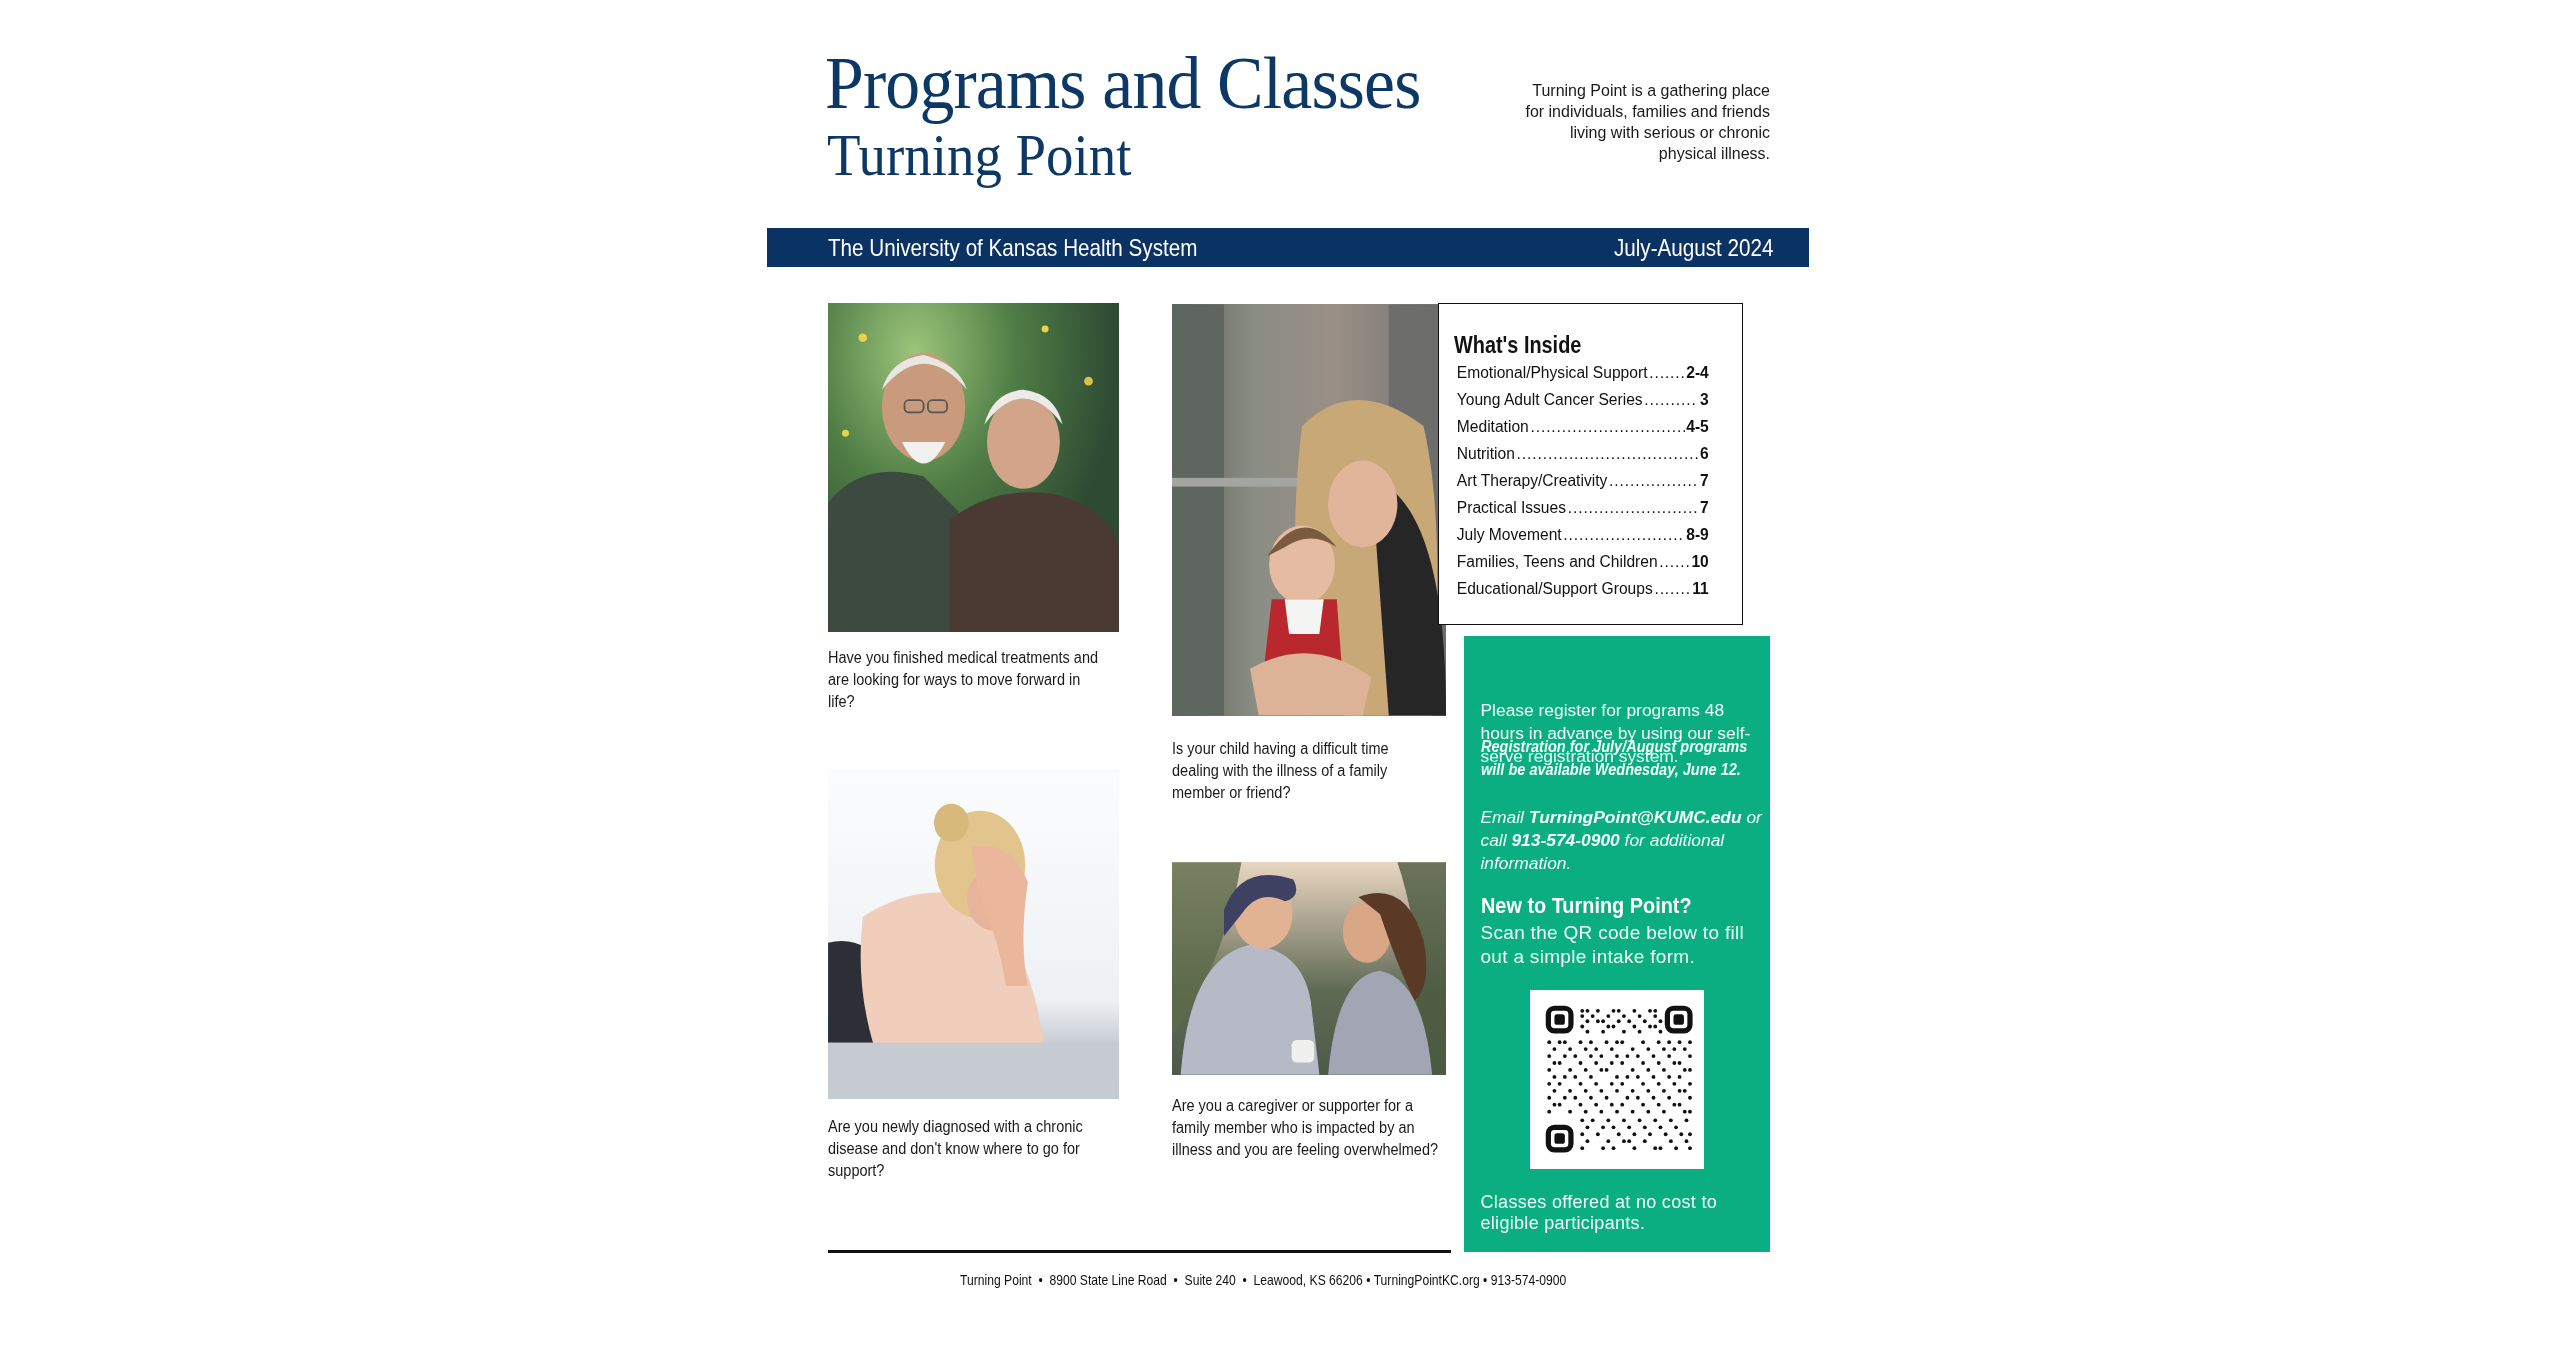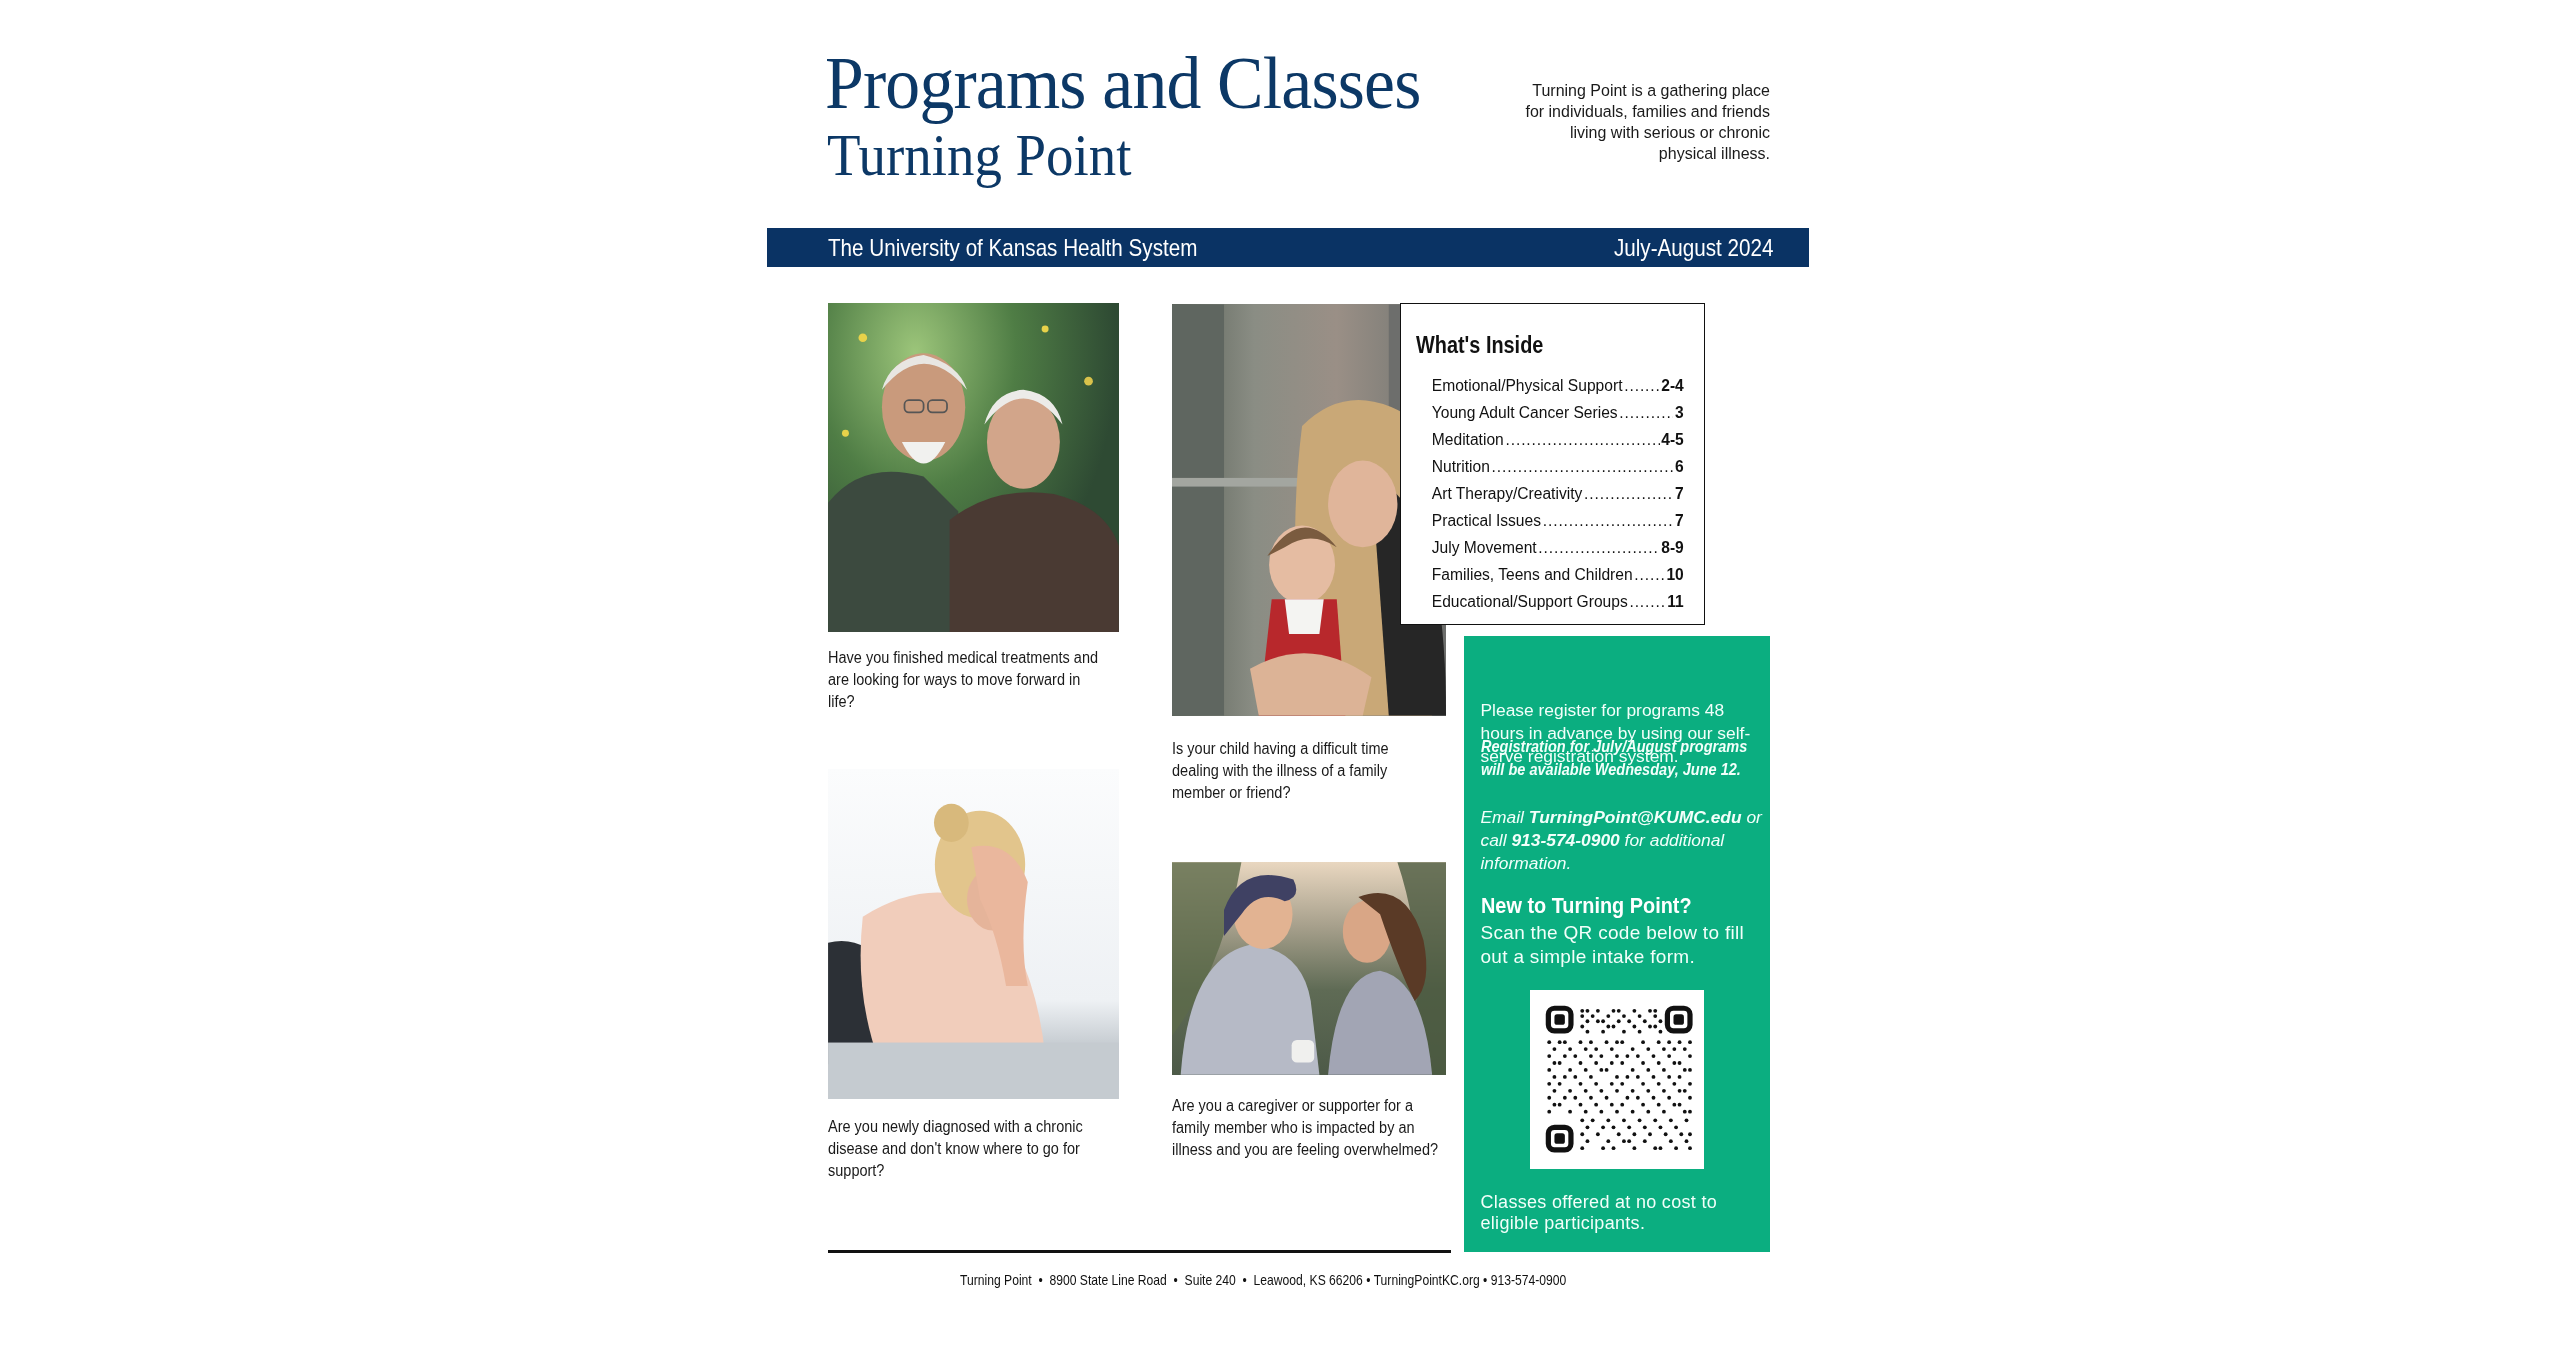--- a/index.html
+++ b/index.html
@@ -36,24 +36,24 @@
         background: linear-gradient(180deg, #fbfcfd 0%, #eef1f4 70%, #b9c0c6 88%, #d3d8dc 100%); }
   .p4 { left: 1172px; top: 862px; width: 274px; height: 213px;
         background: linear-gradient(180deg, #e9d7c0 0%, #a7a08c 30%, #5f6b55 60%, #4d5a48 100%); }
 
   .c1 { left: 828px; top: 647px; width: 300px; }
   .c2 { left: 1172px; top: 738px; width: 287px; }
   .c3 { left: 828px; top: 1116px; width: 313px; }
   .c4 { left: 1172px; top: 1095px; width: 287px; }
 
   
-  .inside { left: 1400px; top: 303px; width: 303px; height: 320px; border: 1.7px solid #111; background: #fff; box-sizing: content-box; }
+  .inside { left: 1438px; top: 303px; width: 303px; height: 320px; border: 1.7px solid #111; background: #fff; box-sizing: content-box; }
   .inside-title { position: absolute; left: 14.8px; top: 28px; font-size: 23.4px; font-weight: bold; color: #111;
                   white-space: nowrap; transform: scaleX(0.85); transform-origin: left top; }
-  .inside-list { position: absolute; left: 14.8px; top: 57px; width: 252px; margin: 16px; padding: 0; list-style: none; }
+  .inside-list { position: absolute; left: 14.8px; top: 57px; width: 252px; margin: 3px; padding: 0; list-style: none; }
   .inside-list li { display: flex; align-items: baseline; height: 27px; font-size: 15.6px; color: #111;
                     white-space: nowrap; }
   .inside-list .lbl { flex: 0 0 auto; }
   .inside-list .dots { flex: 1 1 auto; overflow: hidden; margin: 0 1.7px; color: #111; letter-spacing: 0.9px; }
   .inside-list .dots::before { content: "........................................................................"; }
   .inside-list .pg { flex: 0 0 auto; font-weight: bold; }
 
   
   .green { left: 1464px; top: 636px; width: 306px; height: 616px; background: #0bae80; color: #fff; }
   .g-text { position: absolute; left: 16.5px; width: 282px; font-size: 17.4px; line-height: 23px; color: #f2fffa; }

